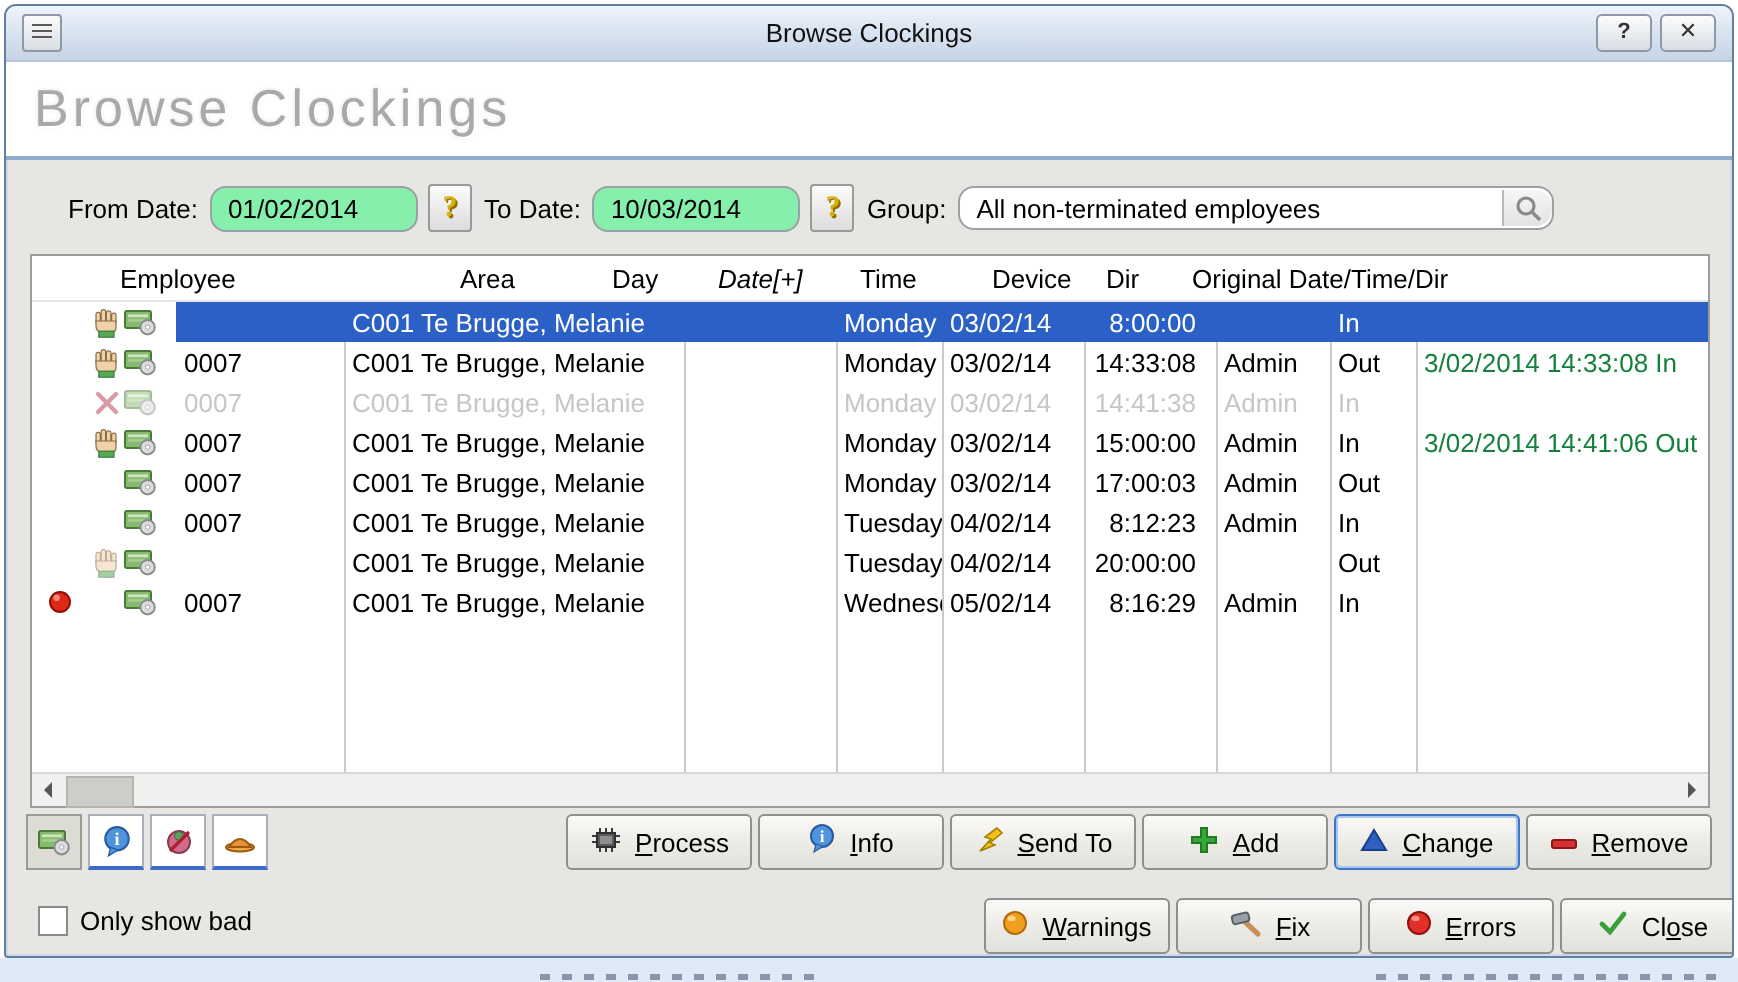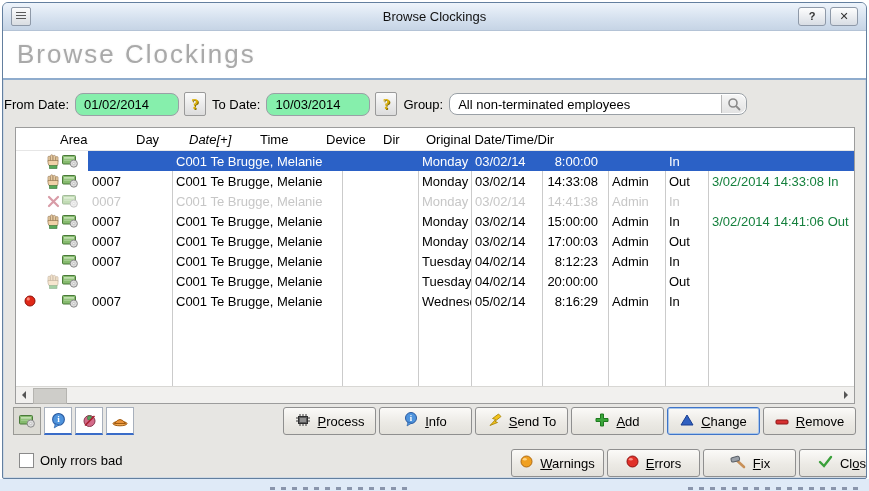--- a/index.html
+++ b/index.html
@@ -17,21 +17,21 @@
   .tbtns{margin-left:auto;display:flex;gap:4px;margin-right:8px;}
   .tbtn{width:26px;height:17px;border:1px solid #8e99a8;border-radius:3px;
     background:linear-gradient(#fdfdfd,#d8dde4);font-size:11px;font-weight:bold;color:#333;
     display:flex;align-items:center;justify-content:center;line-height:1;}
   
   .headband{height:47px;background:#fff;display:flex;align-items:center;}
   .bigtitle{margin-left:14px;font-size:26px;letter-spacing:2px;color:#a9a9a9;
     text-shadow:1px 1px 0 #fff,0 0 2px #ddd;}
   .divider{height:2px;background:#8faccd;}
   
-  .filters{position:absolute;top:86px;left:0;right:0;height:30px;display:flex;align-items:center;padding-left:1px;}
+  .filters{position:absolute;top:86px;left:0;right:0;height:30px;display:flex;align-items:center;padding-left:31px;}
   .flabel{margin-right:6px;white-space:nowrap;}
   .datefield{width:86px;height:20px;border:1px solid #9aa0a6;border-radius:8px;background:#86efac;
     padding:1px 8px 0 8px;display:flex;align-items:center;}
   .qbtn{width:20px;height:22px;margin:0 6px 0 5px;border:1px solid #9a9a9a;border-radius:2px;
     background:linear-gradient(#fbfbfb,#dcdcdc);display:flex;align-items:center;justify-content:center;
     font-family:"Liberation Serif","DejaVu Serif",serif;font-weight:bold;font-size:15px;color:#dcaf00;
     text-shadow:1px 1px 0 #8a7000;}
   .groupfield{width:288px;height:20px;border:1px solid #9aa0a6;border-radius:8px;background:#fff;
     display:flex;align-items:center;padding-left:8px;}
   .groupfield .gtext{flex:1;white-space:nowrap;overflow:hidden;}
@@ -88,21 +88,21 @@
   .sarrow.left{left:0;} .sarrow.rightend{right:0;}
   .tri-l{width:0;height:0;border:4px solid transparent;border-right-color:#555;border-left:none;}
   .tri-r{width:0;height:0;border:4px solid transparent;border-left-color:#555;border-right:none;}
   .sthumb{position:absolute;left:17px;top:1px;width:32px;height:14px;background:#cecdc9;border:1px solid #b5b4b0;}
   
   .toggles{position:absolute;top:404px;left:10px;display:flex;gap:3px;}
   .toggle{width:28px;height:28px;border:1px solid #a8b0bc;border-bottom:2px solid #3a6cc8;background:#fff;
     display:flex;align-items:center;justify-content:center;box-sizing:border-box;}
   .toggle.pressed{background:#dcdbd4;border:1px solid #9a9a96;}
   .btnrow1{position:absolute;top:404px;left:280px;right:12px;display:flex;gap:3px;justify-content:space-between;}
-  .btnrow2{position:absolute;top:446px;left:471px;right:12px;display:flex;gap:3px;justify-content:flex-start;padding-left:37px;}
+  .btnrow2{position:absolute;top:446px;left:471px;right:12px;display:flex;gap:3px;justify-content:center;padding-left:37px;}
   .btn{flex:0 0 93px;height:28px;border:1px solid #8f8f8f;border-radius:3px;
     background:linear-gradient(#fbfaf8,#eceae5 55%,#e3e1db);display:flex;align-items:center;justify-content:center;
     gap:7px;box-sizing:border-box;font-size:13px;}
   .btn.default{border:1px solid #3f74c8;box-shadow:0 0 0 1px #a8c6ea inset;}
   .checkline{position:absolute;top:450px;left:16px;display:flex;align-items:center;gap:6px;}
   .cbox{width:13px;height:13px;border:1px solid #8a8a8a;background:#fff;}
   
   .behind{position:absolute;left:0;top:479px;width:869px;height:12px;background:#dfeaf7;}
   .frag{position:absolute;top:8px;height:3px;opacity:.55;
     background:repeating-linear-gradient(90deg,#44506e 0 5px,transparent 5px 11px);}
@@ -149,20 +149,21 @@
             <circle cx="6" cy="6" r="4" fill="none" stroke="#8a8a8a" stroke-width="1.6"></circle>
             <path d="M9 9 L13 13" stroke="#8a8a8a" stroke-width="1.8"></path>
           </svg>
       </span>
     </span>
   </div>
 
   <div class="table">
     <div class="thead">
       <span class="th hw-status"></span>
+      <span class="th hw-emp">Employee</span>
       <span class="th hw-area">Area</span>
       <span class="th hw-day">Day</span>
       <span class="th hw-date">Date[+]</span>
       <span class="th hw-time">Time</span>
       <span class="th hw-dev">Device</span>
       <span class="th hw-dir">Dir</span>
       <span class="th hw-orig">Original Date/Time/Dir</span>
     </div>
     <div class="tbody">
       <div class="gridlines"></div>
@@ -508,44 +509,44 @@
 
   <div class="btnrow2">
     <span class="btn">
         <span><svg width="13" height="13" viewBox="0 0 13 13">
             <circle cx="6.5" cy="6.5" r="5.5" fill="#f0a020" stroke="#b06a10"></circle>
             <ellipse cx="4.8" cy="4.2" rx="2" ry="1.3" fill="#ffd890" opacity="0.9"></ellipse>
           </svg></span>
         <span><u>W</u>arnings</span>
       </span>
     <span class="btn">
+        <span><svg width="17" height="14" viewBox="0 0 17 14">
+            <path d="M8 5.5 L15 12" stroke="#c89058" stroke-width="2.6" stroke-linecap="round"></path>
+            <rect x="2" y="2" width="8.5" height="4.5" rx="1.5" fill="#9aa0a8" stroke="#5a6068" transform="rotate(-14 6 4)"></rect>
+          </svg></span>
+        <span><u>F</u>ix</span>
+      </span>
+    <span class="btn">
         <span><svg width="13" height="13" viewBox="0 0 13 13">
             <circle cx="6.5" cy="6.5" r="5.5" fill="#e03028" stroke="#8f1010"></circle>
             <ellipse cx="4.8" cy="4.2" rx="2" ry="1.3" fill="#ff9a90" opacity="0.9"></ellipse>
           </svg></span>
         <span><u>E</u>rrors</span>
       </span>
     <span class="btn">
-        <span><svg width="17" height="14" viewBox="0 0 17 14">
-            <path d="M8 5.5 L15 12" stroke="#c89058" stroke-width="2.6" stroke-linecap="round"></path>
-            <rect x="2" y="2" width="8.5" height="4.5" rx="1.5" fill="#9aa0a8" stroke="#5a6068" transform="rotate(-14 6 4)"></rect>
-          </svg></span>
-        <span><u>F</u>ix</span>
-      </span>
-    <span class="btn">
         <span><svg width="15" height="13" viewBox="0 0 15 13">
             <path d="M2 7 L6 11 L13 2" fill="none" stroke="#3aa03a" stroke-width="2.4" stroke-linecap="round"></path>
           </svg></span>
         <span>Cl<u>o</u>se</span>
       </span>
   </div>
 
   <div class="checkline">
     <span class="cbox"></span>
-    <span>Only rrors bad</span>
+    <span>Only show bad</span>
   </div>
 
 </div>
 
 <div class="behind">
   <span class="frag a"></span>
   <span class="frag b"></span>
 </div>
 
 </body></html>

